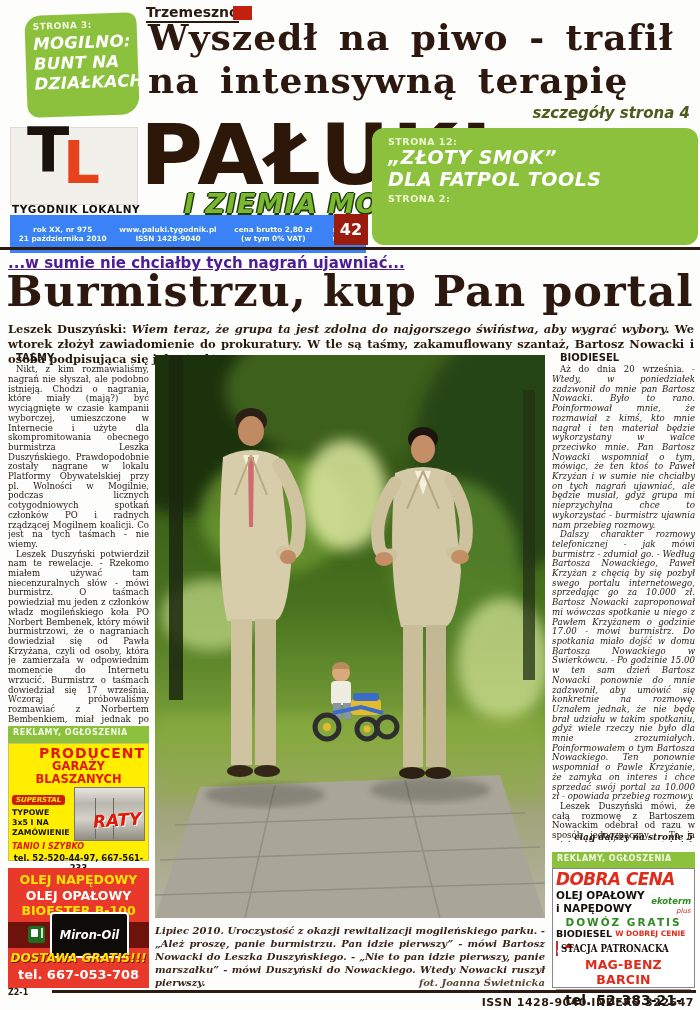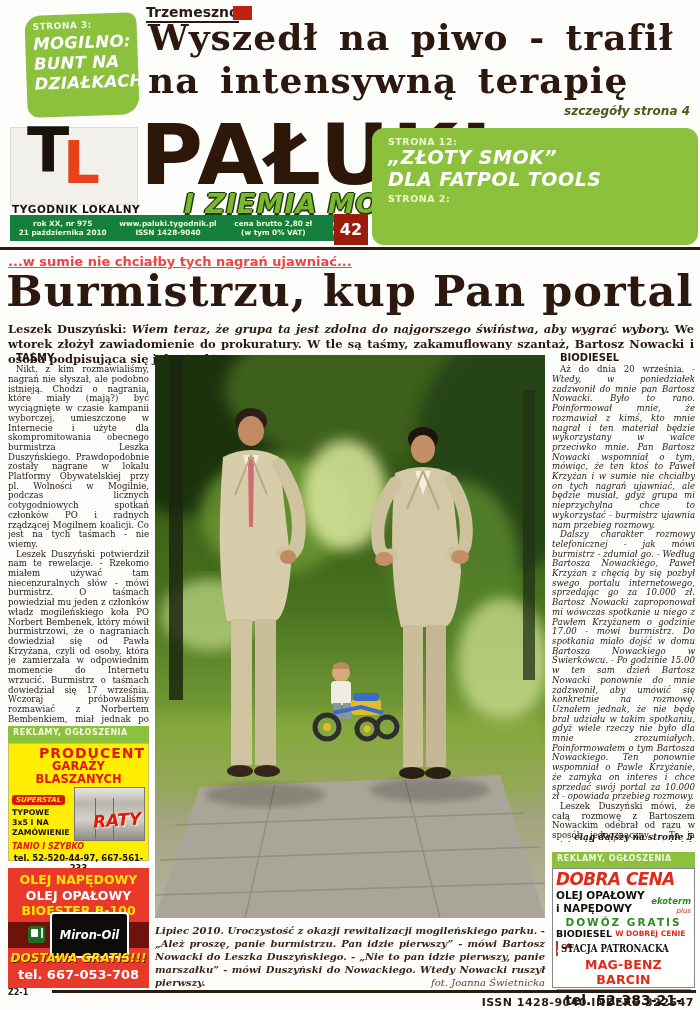--- a/index.html
+++ b/index.html
@@ -6,52 +6,52 @@
   body{width:700px;height:1010px;background:#fdfdfb;font-family:"DejaVu Sans",sans-serif;color:#2b1a10;position:relative;overflow:hidden;}
   .abs{position:absolute;}
 
   
   .sticker{left:26px;top:14px;width:112px;height:102px;background:#8cc13e;border-radius:16px 10px 18px 12px;transform:rotate(-2deg);padding:6px 8px;box-sizing:border-box;}
   .sticker-kicker{font-size:9px;font-weight:bold;color:#f2f8e2;letter-spacing:.5px;}
   .sticker-title{margin-top:3px;font-size:16.5px;line-height:1.22;font-weight:bold;font-style:italic;color:#ffffff;white-space:pre-line;letter-spacing:.3px;}
   .kicker-trzemeszno{left:146px;top:4px;font-size:14px;font-weight:bold;color:#2b1a10;border-bottom:2px solid #2b1a10;padding-bottom:1px;}
   .red-mark{left:233px;top:6px;width:19px;height:14px;background:#c2210f;}
   .headline1{left:148px;top:16px;width:552px;font-family:"DejaVu Serif",serif;font-weight:bold;font-size:36px;line-height:1.2;color:#2d1810;letter-spacing:1px;word-spacing:7px;}
-  .details{right:10px;top:104px;font-size:12px;font-weight:bold;font-style:italic;color:#4d5c1e;}
+  .details{right:10px;top:104px;font-size:15px;font-weight:bold;font-style:italic;color:#4d5c1e;}
 
   
   .tl-logo{left:10px;top:127px;width:126px;height:76px;background:#f2f0ea;border:1px solid #dddad2;}
   .tl-t{position:absolute;left:16px;top:-8px;font-size:62px;font-weight:900;color:#1a120c;line-height:1;}
   .tl-l{position:absolute;left:52px;top:6px;font-size:58px;font-weight:900;color:#e8421d;line-height:1;}
   .tl-tagline{left:12px;top:203px;font-size:10.5px;font-weight:900;letter-spacing:.5px;color:#14100c;}
   .paluki{left:140px;top:112px;font-size:86px;font-weight:900;color:#2c1708;letter-spacing:2px;line-height:1;transform:scaleY(.98);}
   .ziemia{left:184px;top:188px;font-size:27px;font-weight:900;font-style:italic;color:#7ab832;letter-spacing:1px;text-shadow:-1.5px 0 #1f3a08,1.5px 0 #1f3a08,0 -1.5px #1f3a08,0 1.5px #1f3a08;}
-  .infostrip{left:10px;top:215px;width:356px;height:26px;background:#15803d;display:flex;align-items:center;}
+  .infostrip{left:10px;top:215px;width:356px;height:38px;background:#3b82f6;display:flex;align-items:center;}
   .info-cell{flex:1;text-align:center;font-size:7.3px;font-weight:bold;color:#f0f8da;line-height:1.25;}
   .issue-box{position:absolute;right:-2px;top:-1px;width:34px;height:31px;background:#9b1c0d;color:#ffffff;font-size:16px;font-weight:900;display:flex;align-items:center;justify-content:center;}
   .promo{left:372px;top:128px;width:326px;height:117px;background:#8cc13e;border-radius:12px;padding:6px 16px;box-sizing:border-box;}
   .promo-kicker{font-size:9.5px;font-weight:bold;color:#eef6cf;letter-spacing:.5px;margin-top:2px;}
   .promo-title{font-size:19px;font-weight:bold;font-style:italic;color:#ffffff;letter-spacing:.5px;line-height:1.15;}
   .rule1{left:0;top:247px;width:700px;height:3px;background:#2d1a10;}
 
   
-  .art-kicker{left:8px;top:254px;font-size:13px;font-weight:bold;color:#ef4444;text-decoration:underline;}
+  .art-kicker{left:8px;top:254px;font-size:15px;font-weight:bold;color:#4c1d95;text-decoration:underline;}
   .headline2{left:0;top:269px;width:700px;text-align:center;font-family:"DejaVu Serif",serif;font-weight:bold;font-size:43px;color:#2d1810;letter-spacing:1px;line-height:1.05;}
   .lead{left:8px;top:322px;width:686px;font-family:"DejaVu Serif",serif;font-weight:bold;font-size:11.5px;line-height:1.3;text-align:justify;color:#2b1a10;}
   .lead .q{font-style:italic;}
   .colhead{font-size:10px;font-weight:bold;color:#241710;margin:0 0 2px 8px;}
   .col{font-family:"DejaVu Serif",serif;font-size:8.6px;line-height:1.13;text-align:justify;color:#241810;overflow:hidden;}
   .col p{margin:0;text-indent:8px;}
   .col .it{font-style:italic;}
   .col-left{left:8px;top:352px;width:141px;height:372px;}
   .col-right{left:552px;top:352px;width:143px;height:490px;}
   .continuation{position:absolute;right:2px;bottom:0;font-family:"DejaVu Serif",serif;font-size:9px;font-weight:bold;font-style:italic;color:#241810;}
   .photo{left:155px;top:355px;width:390px;height:563px;overflow:hidden;background:#3c5c1e;}
   .caption{left:155px;top:924px;width:390px;font-family:"DejaVu Serif",serif;font-size:10px;font-weight:bold;font-style:italic;line-height:1.3;text-align:justify;color:#3a241a;}
-  .caption-credit{float:right;font-weight:normal;color:#5a4636;margin-left:16px;}
+  .caption-credit{float:right;font-weight:bold;color:#5a4636;margin-left:16px;}
 
   
   .adbar{height:29px;background:#8cc13e;color:#f4fae6;font-size:8px;font-weight:bold;letter-spacing:.5px;line-height:13px;padding-left:5px;box-sizing:border-box;}
   .adbar-left{left:8px;top:726px;width:141px;}
   .adbar-right{left:552px;top:852px;width:143px;}
 
   .ad-garage{left:8px;top:743px;width:141px;height:118px;background:#ffee00;border:1px solid #c9c25a;box-sizing:border-box;padding:2px 3px;}
   .garage-t1{text-align:right;font-size:14px;font-weight:900;color:#e01806;letter-spacing:1px;line-height:1;}
   .garage-t2{text-align:center;font-size:11.5px;font-weight:900;color:#e01806;line-height:1.1;}
   .garage-mid{display:flex;margin-top:2px;}

